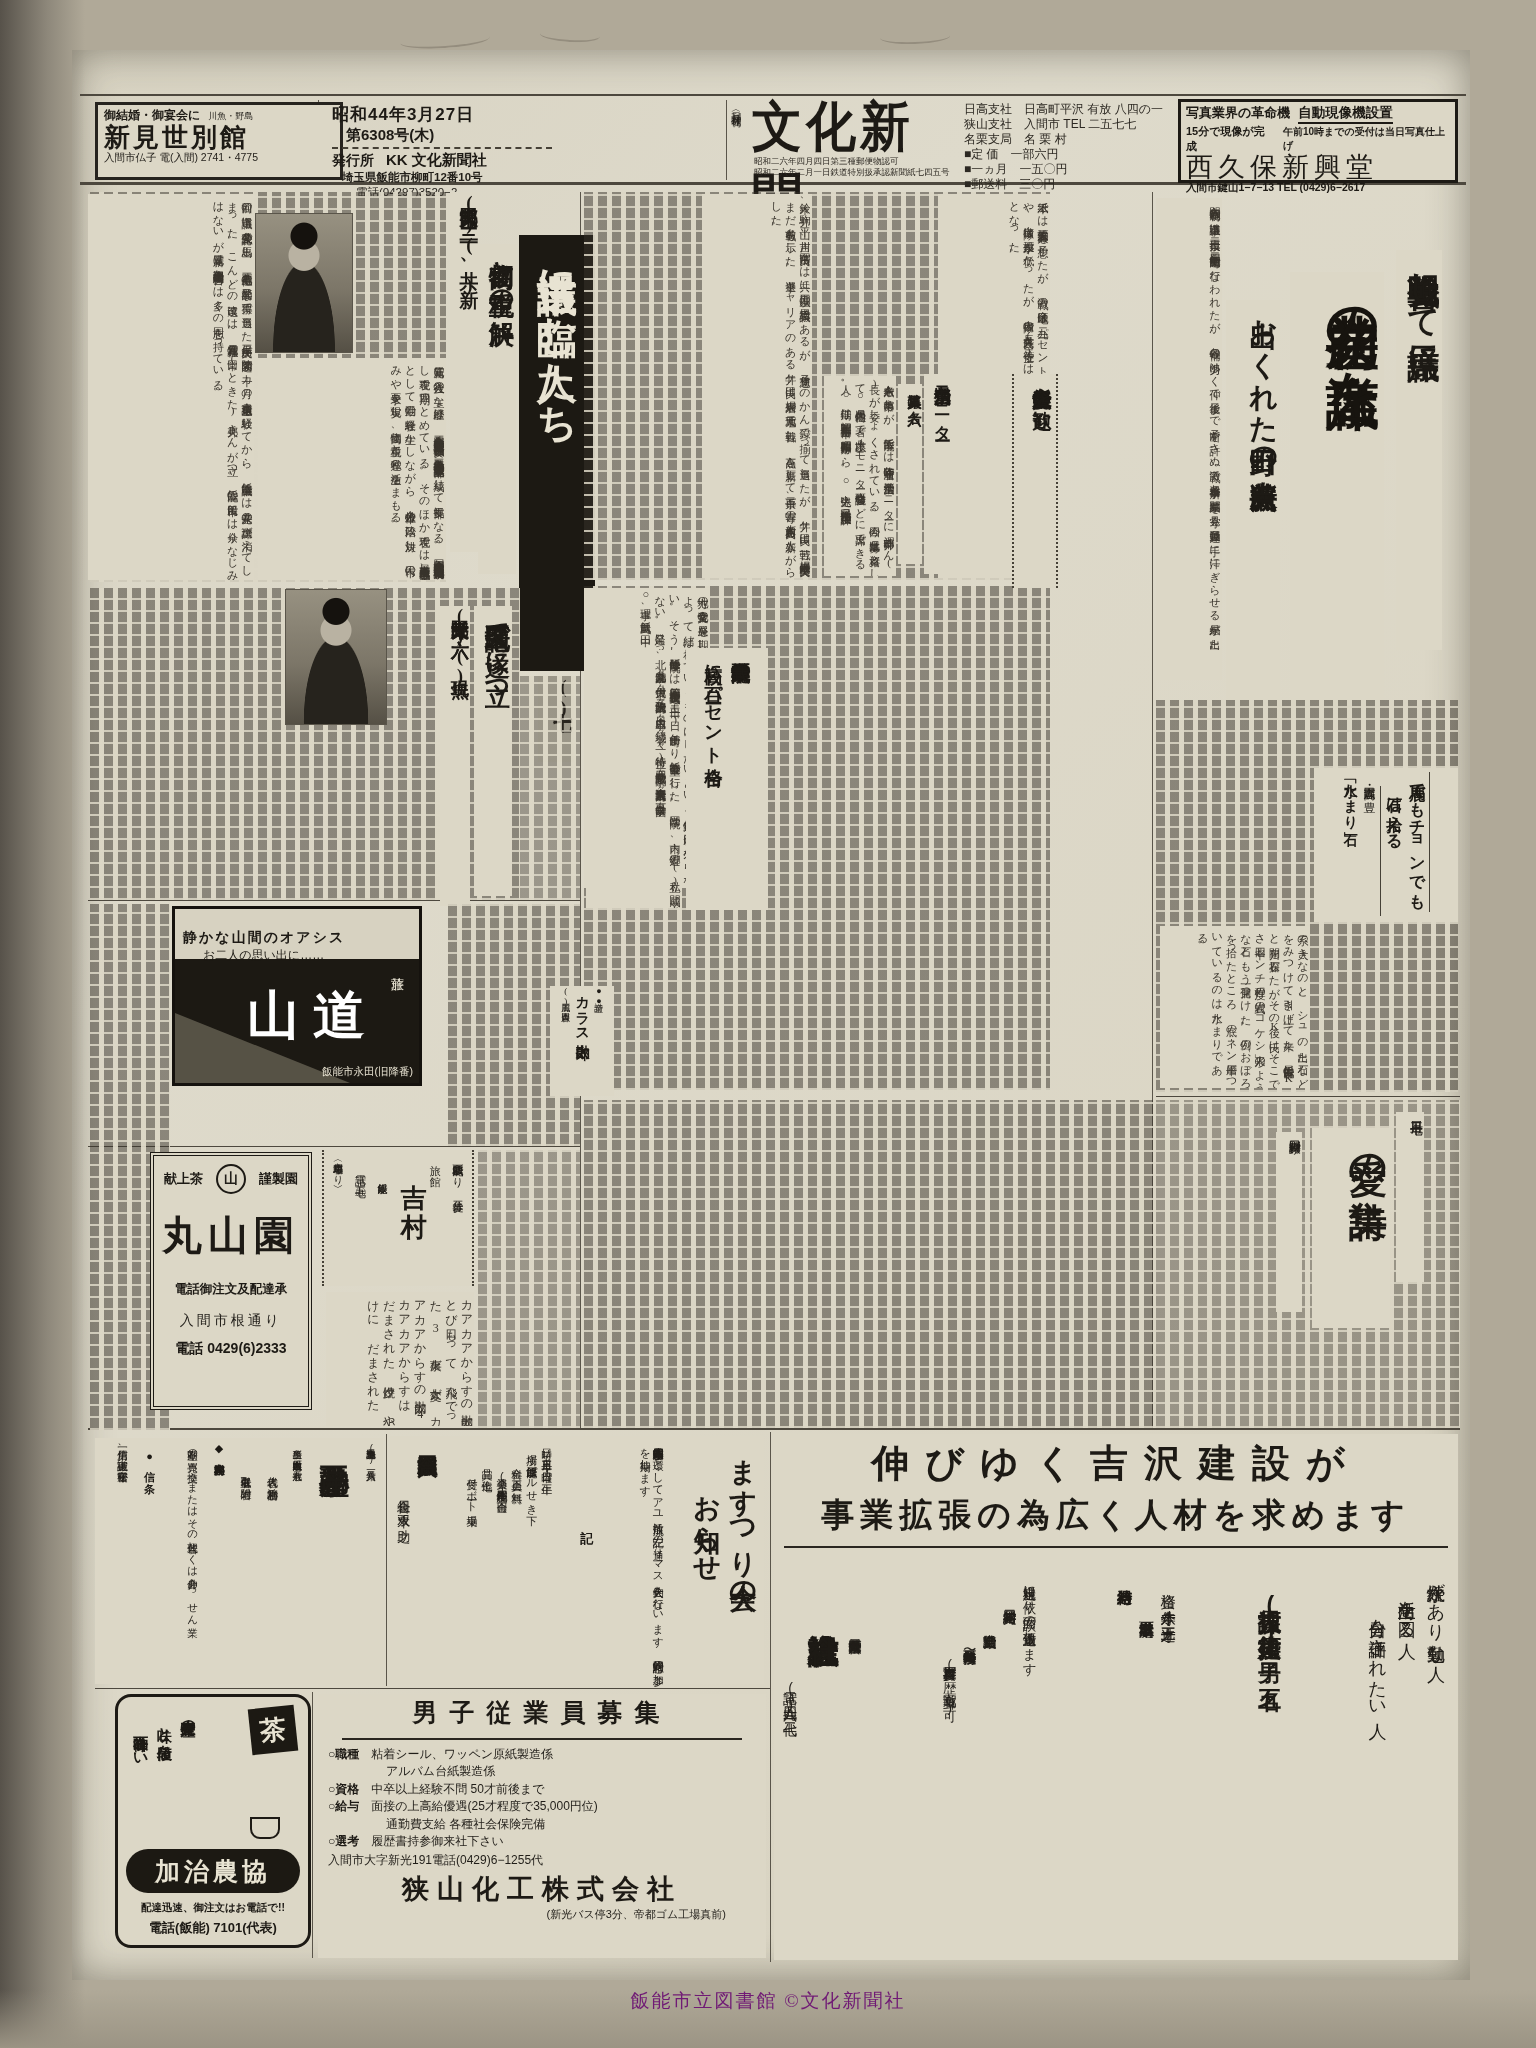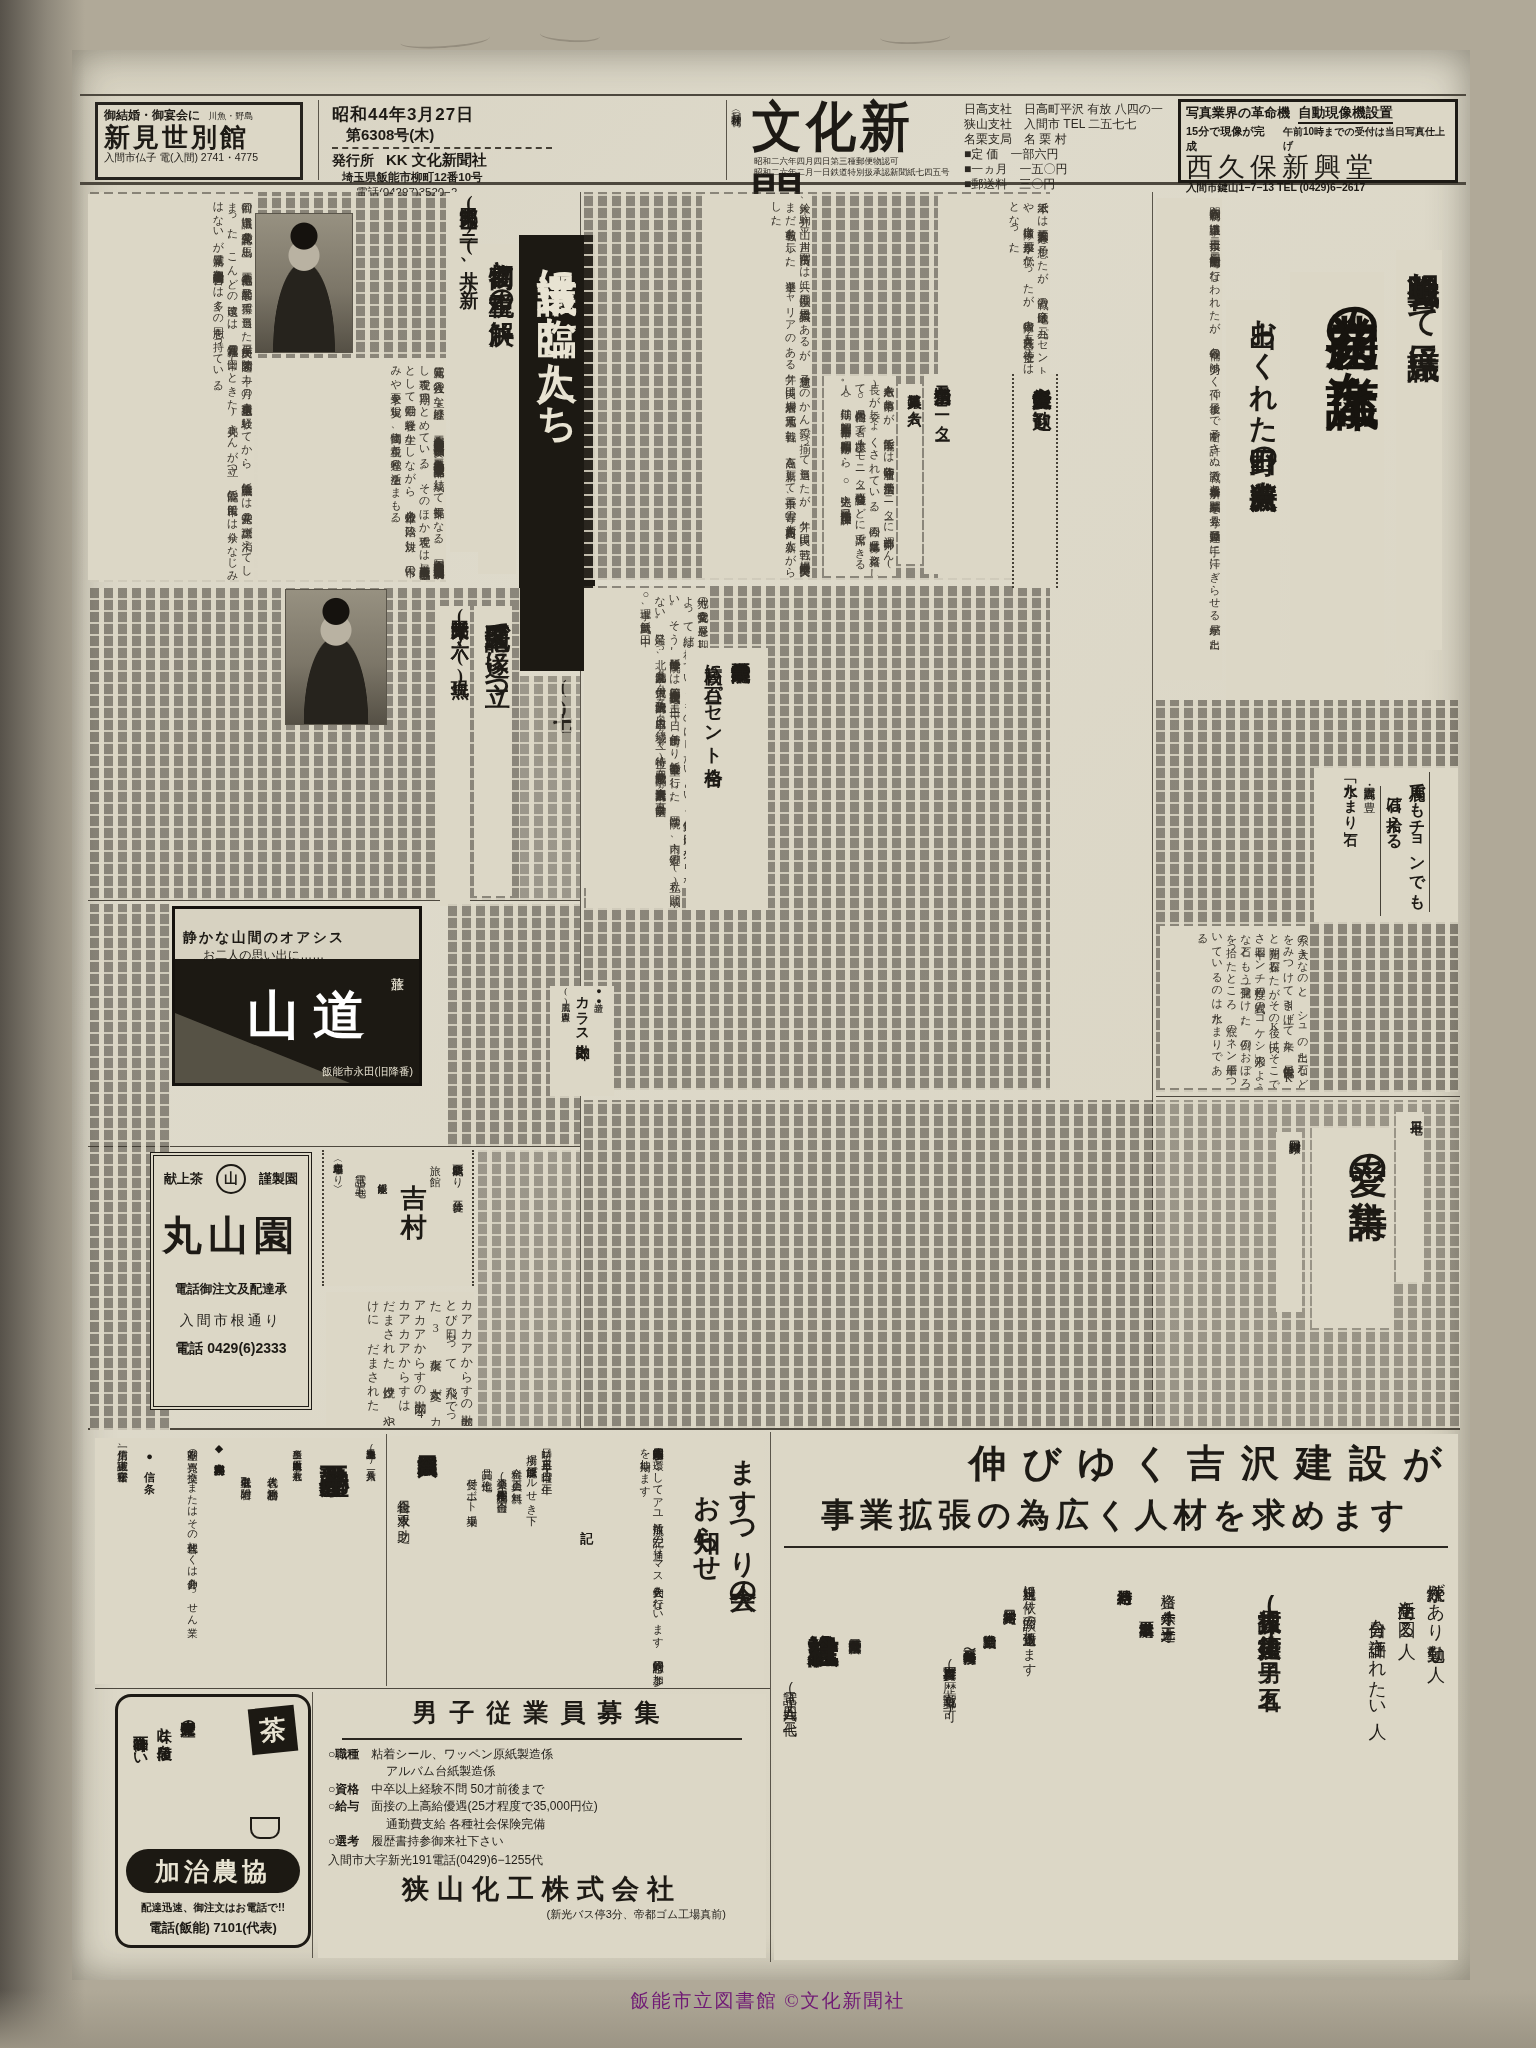--- a/index.html
+++ b/index.html
@@ -54,21 +54,21 @@
 
 <div class="abs scribble" style="left:400px;top:32px;width:90px;height:14px;transform:rotate(-4deg)"></div>
 <div class="abs scribble" style="left:540px;top:28px;width:60px;height:12px;transform:rotate(3deg)"></div>
 <div class="abs scribble" style="left:880px;top:30px;width:70px;height:12px;transform:rotate(-2deg)"></div>
 
 <div class="abs hrule" style="left:80px;top:94px;width:1386px;height:2px"></div>
 <div class="abs hrule" style="left:80px;top:182px;width:1386px;height:3px"></div>
 <div class="abs vrule" style="left:318px;top:100px;height:80px"></div>
 <div class="abs vrule" style="left:726px;top:100px;height:80px"></div>
 
-<div class="abs go" style="left:95px;top:102px;width:208px;height:78px;border:3px solid #26231e;padding:2px 6px;background:#dcd7c6;box-sizing:border-box">
+<div class="abs go" style="left:95px;top:102px;width:248px;height:78px;border:3px solid #26231e;padding:2px 6px;background:#dcd7c6;box-sizing:border-box">
   <div style="display:flex;align-items:baseline">
     <span class="hd" style="font-size:12px">御結婚・御宴会に</span>
     <span style="font-size:9px;margin-left:8px">川魚・野島</span>
   </div>
   <div class="hd" style="font-size:26px;letter-spacing:3px;line-height:1.05">新見世別館</div>
   <div style="font-size:10.5px">入間市仏子 電(入間) 2741・4775</div>
 </div>
 
 <div class="abs go" style="left:332px;top:103px;width:226px;height:76px">
   <div class="hd" style="font-size:17px;letter-spacing:1px">昭和44年3月27日</div>
@@ -287,21 +287,21 @@
     <div class="v" style="font-size:11px;height:180px;margin-top:20px">賞品 七位迄</div>
     <div class="v" style="font-size:11px;height:180px;margin-top:30px">受付 ボート乗場</div>
   </div>
   <div style="display:flex;flex-direction:row-reverse;gap:4px">
     <div class="v hd" style="font-size:20px;height:236px">入間漁業協同組合</div>
     <div class="v" style="font-size:13px;height:180px;margin-top:50px">組合長 双木ウ之助</div>
   </div>
 </div>
 
 <div class="abs go" style="left:774px;top:1434px;width:684px;height:526px;background:#dcd7c6;box-sizing:border-box">
-  <div class="hd" style="text-align:right;font-size:38px;letter-spacing:16px;margin-top:4px">伸びゆく吉沢建設が</div>
+  <div class="hd" style="text-align:center;font-size:38px;letter-spacing:16px;margin-top:4px">伸びゆく吉沢建設が</div>
   <div class="hd" style="text-align:center;font-size:33px;letter-spacing:6px;margin-top:4px;border-bottom:2px solid #2a2620;padding-bottom:8px;margin-left:10px;margin-right:10px">事業拡張の為広く人材を求めます</div>
   <div style="position:absolute;left:8px;right:12px;top:136px;bottom:8px;display:flex;flex-direction:row-reverse;justify-content:space-between">
     <div style="display:flex;flex-direction:row-reverse;gap:8px;margin-left:4px">
       <div class="v" style="font-size:18px;height:370px">永続性があり勤勉な人</div>
       <div class="v" style="font-size:18px;height:340px;margin-top:18px">生活向上を図る人</div>
       <div class="v" style="font-size:18px;height:330px;margin-top:36px">自分を評価されたい人</div>
     </div>
     <div class="v hd" style="font-size:23px;height:350px;margin-top:22px">技術課員(建築技術)男子 五名</div>
     <div style="display:flex;flex-direction:row-reverse;gap:4px">
       <div class="v" style="font-size:15px;height:330px;margin-top:12px">資格 年令十八才−三十五才迄</div>

